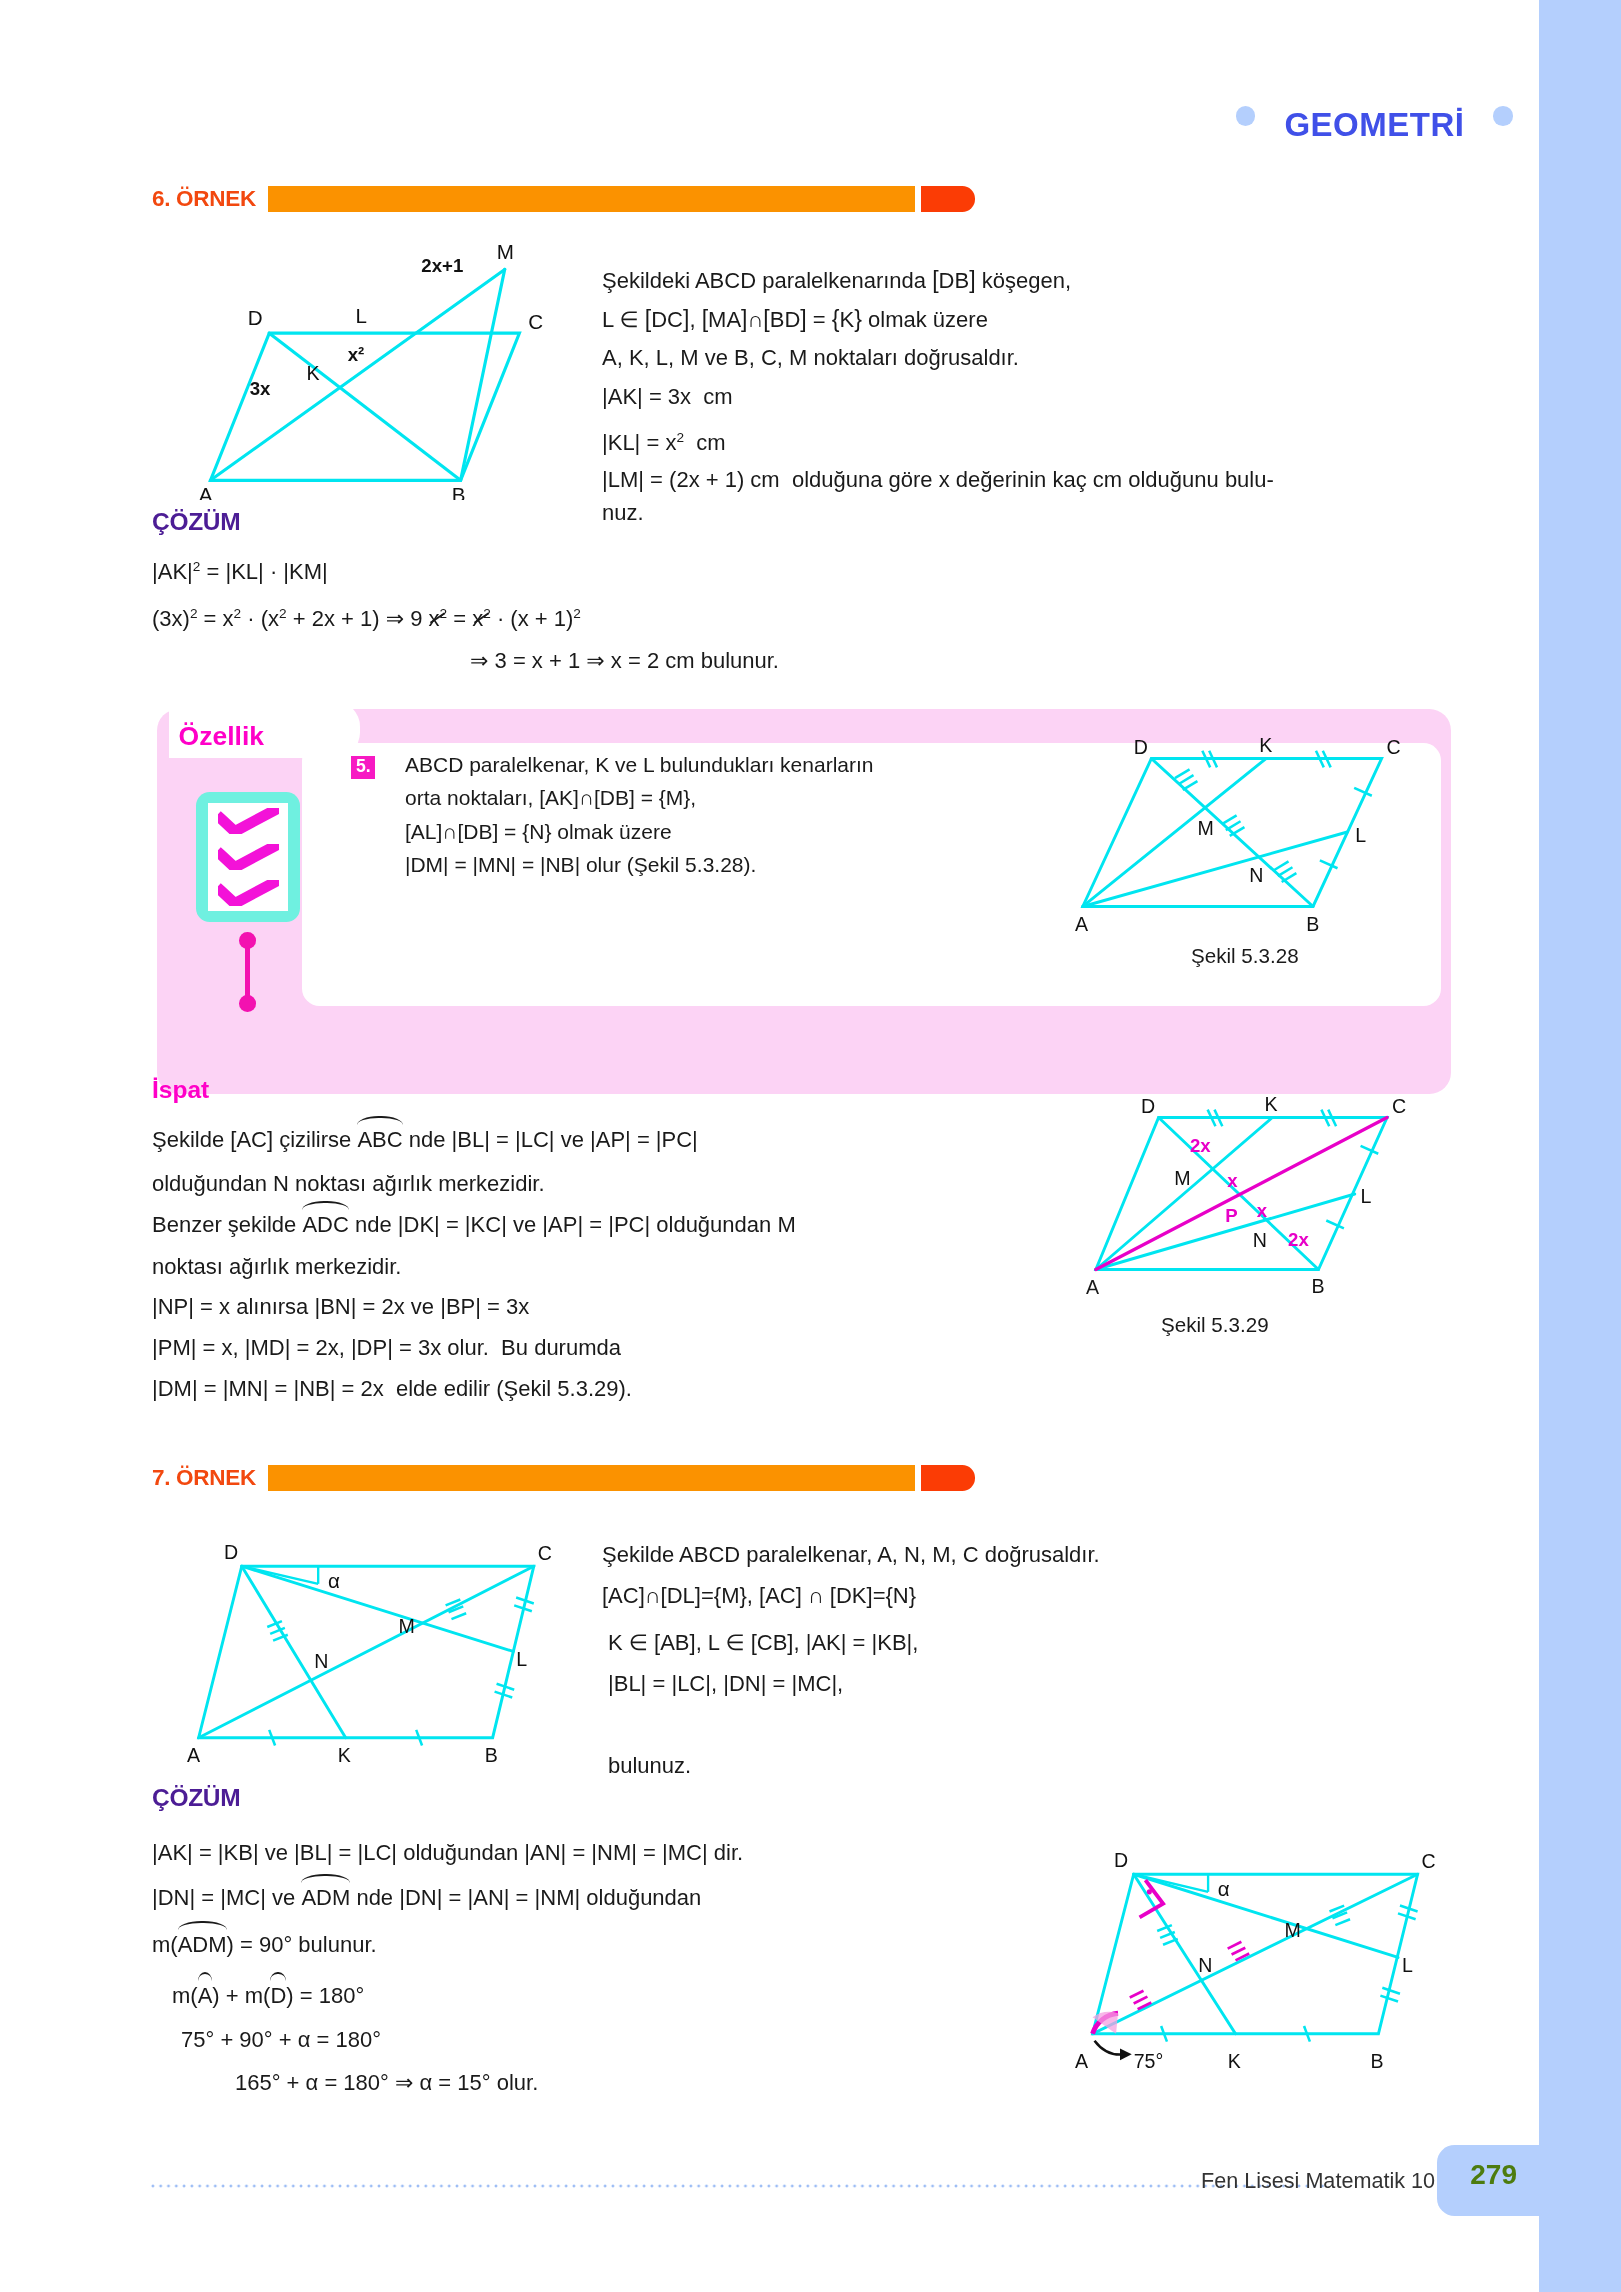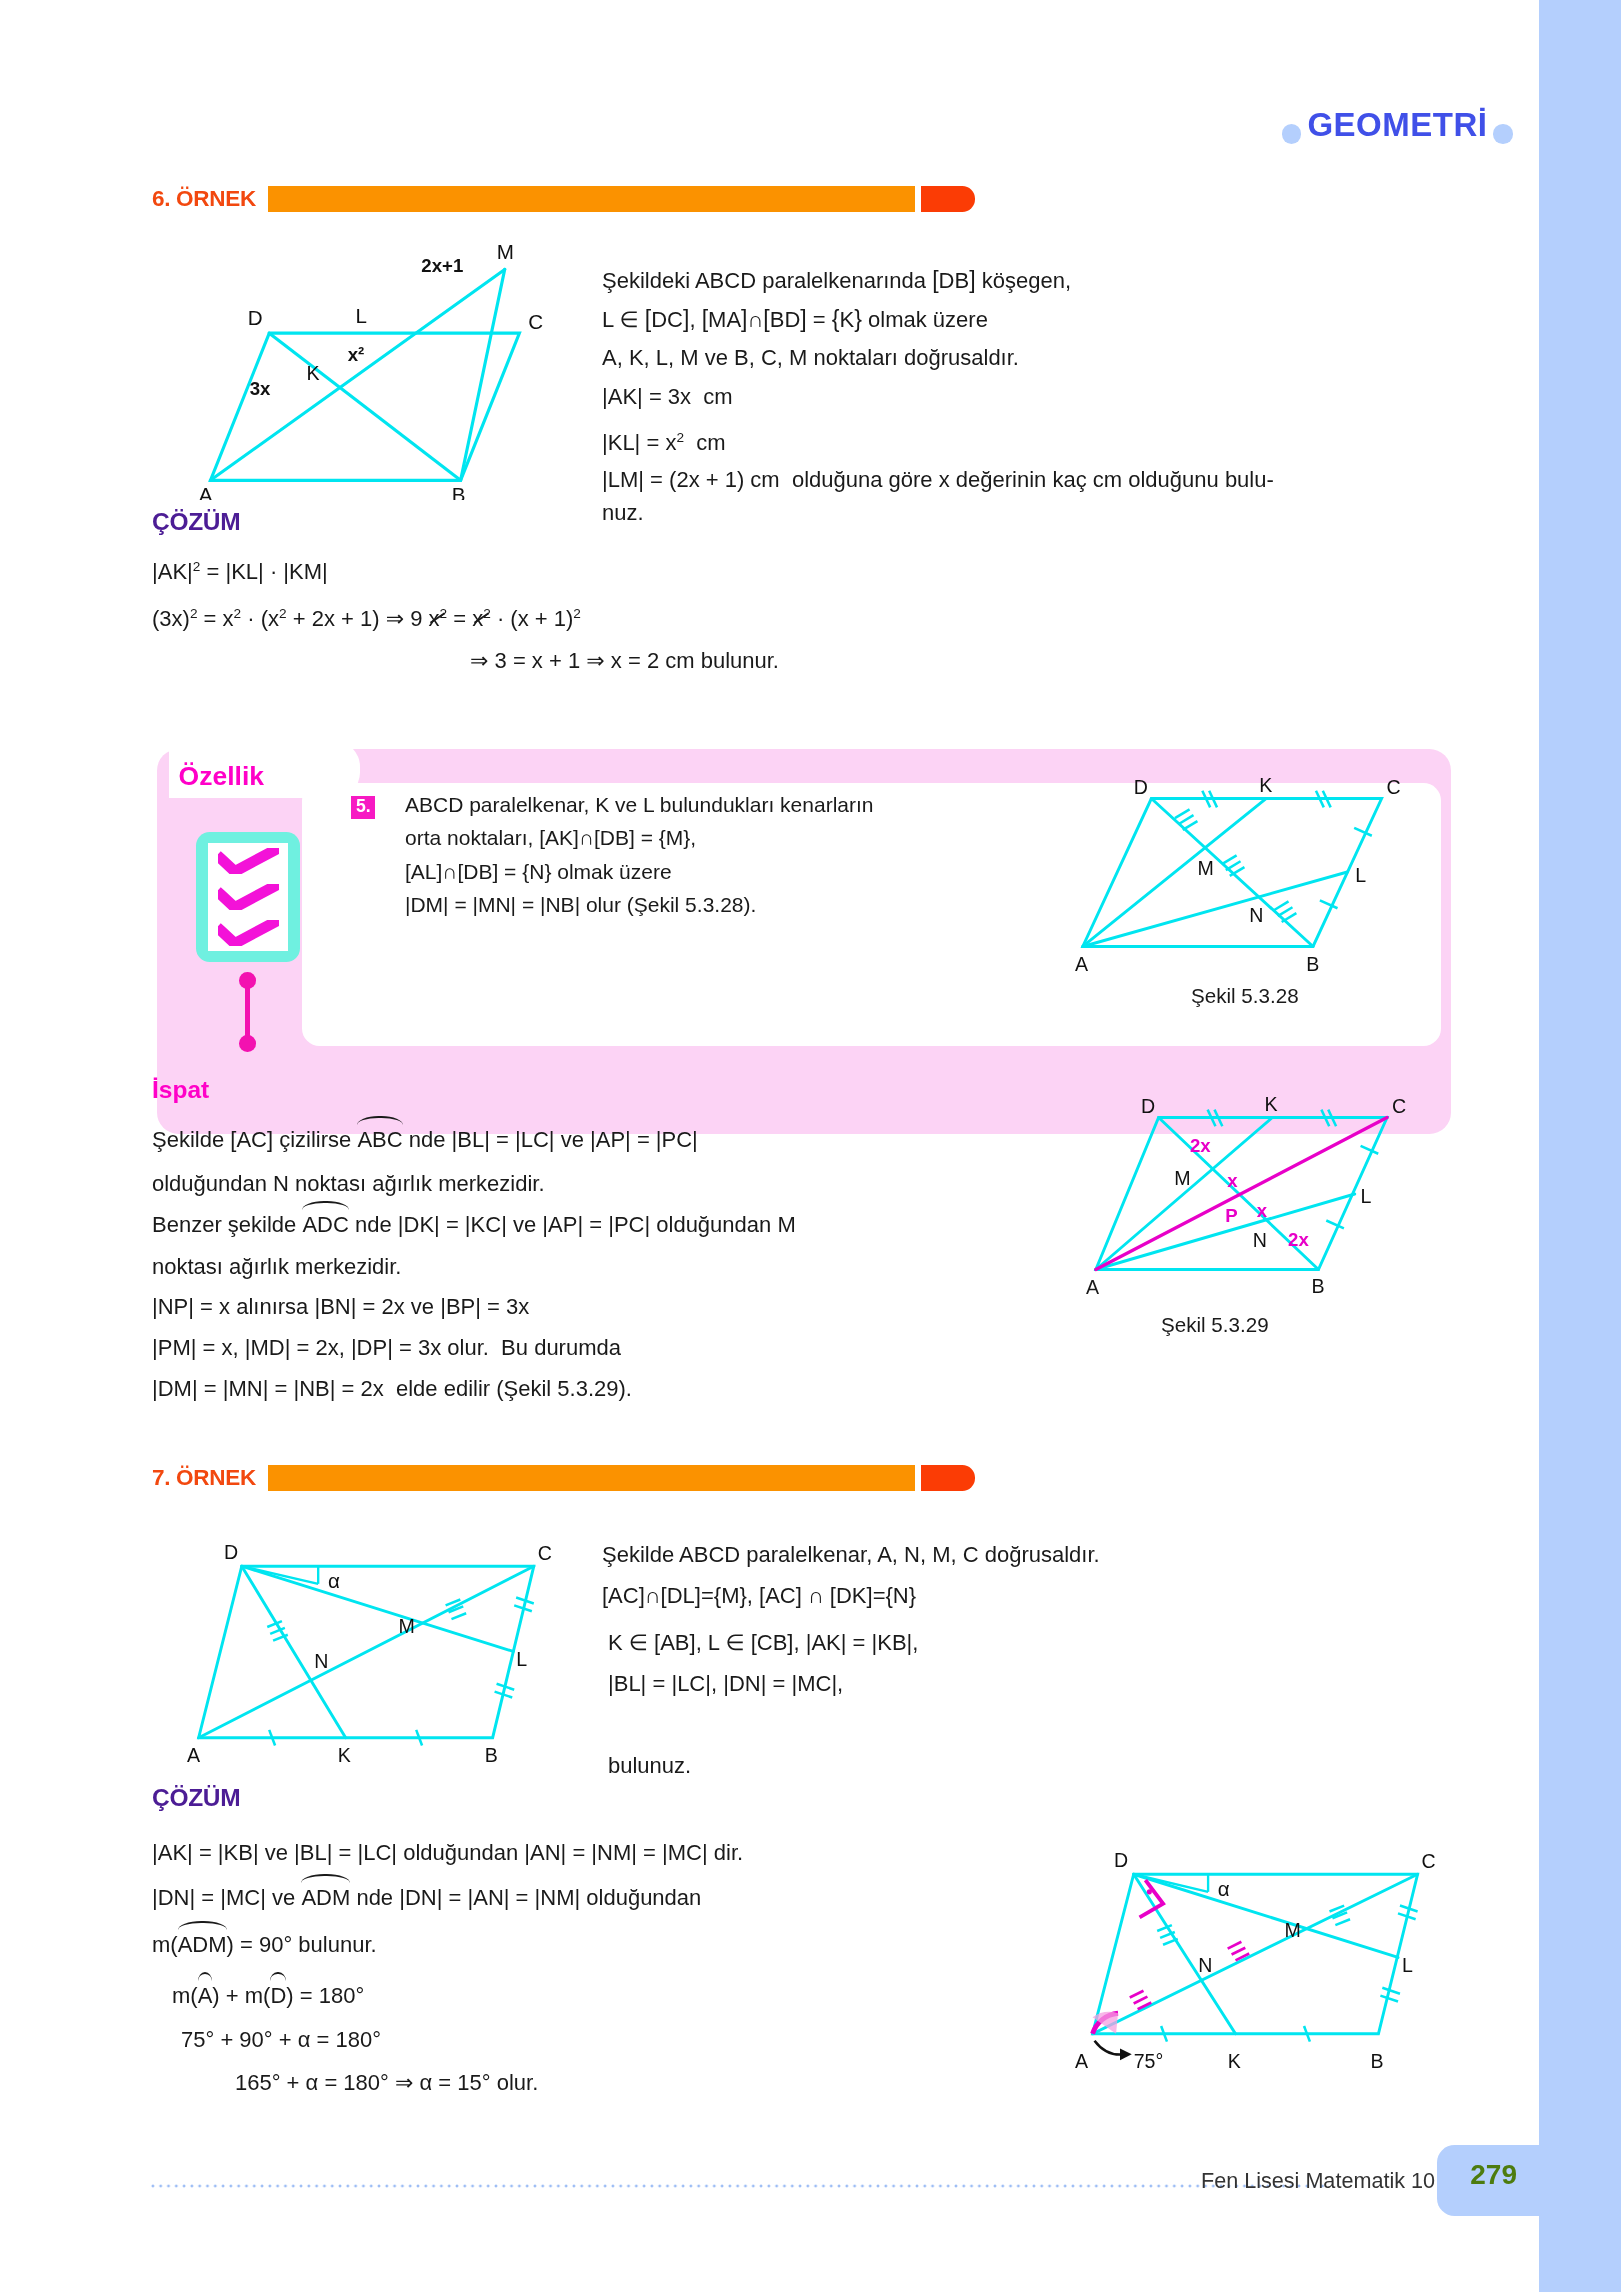--- a/index.html
+++ b/index.html
@@ -27,22 +27,22 @@
     width: 82px;
     height: 2293px;
     background: #b4cffd;
   }
   
   .header {
     position: absolute;
     top: 106px;
     right: 108px;
     display: flex;
-    align-items: flex-end;
-    gap: 6px;
+    align-items: flex-start;
+    gap: 29px;
   }
   .hdr-dot {
     width: 19.6px;
     height: 19.6px;
     border-radius: 50%;
     background: #b4cffd;
   }
   .hdr-title {
     font-size: 33px;
     font-weight: bold;
@@ -126,21 +126,20 @@
   }
   
   .ozellik-box {
     position: absolute;
     left: 157px;
     top: 709px;
     width: 1294px;
     height: 385px;
     background: #fcd3f5;
     border-radius: 21.6px;
-    margin-top: 40px;
   }
   .ozellik-inner {
     position: absolute;
     left: 145px;
     top: 34px;
     width: 1139px;
     height: 263px;
     background: #ffffff;
     border-radius: 17.6px;
   }

